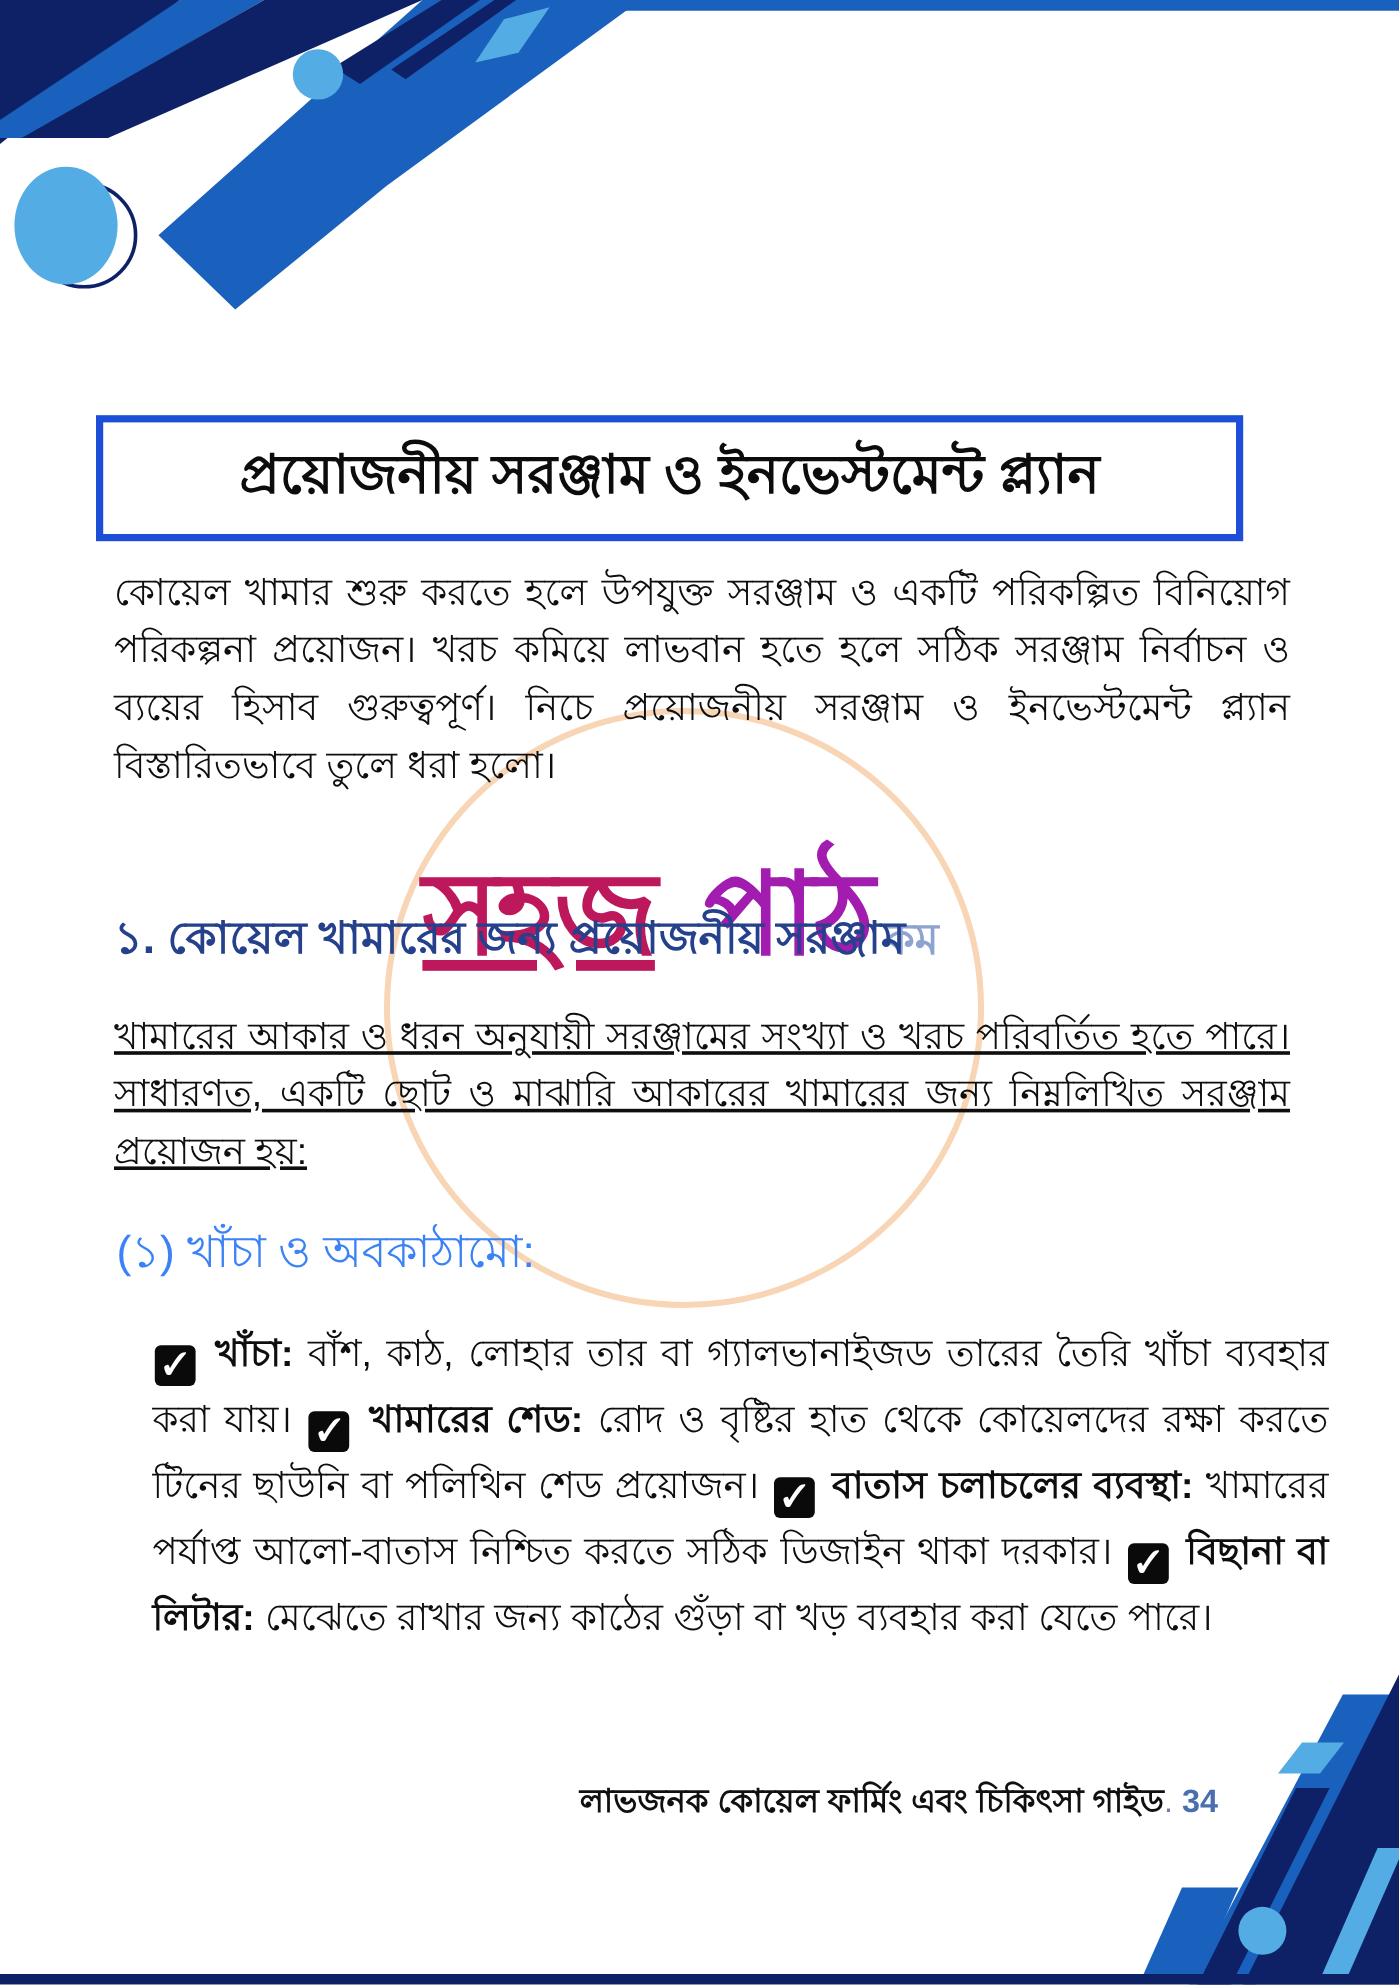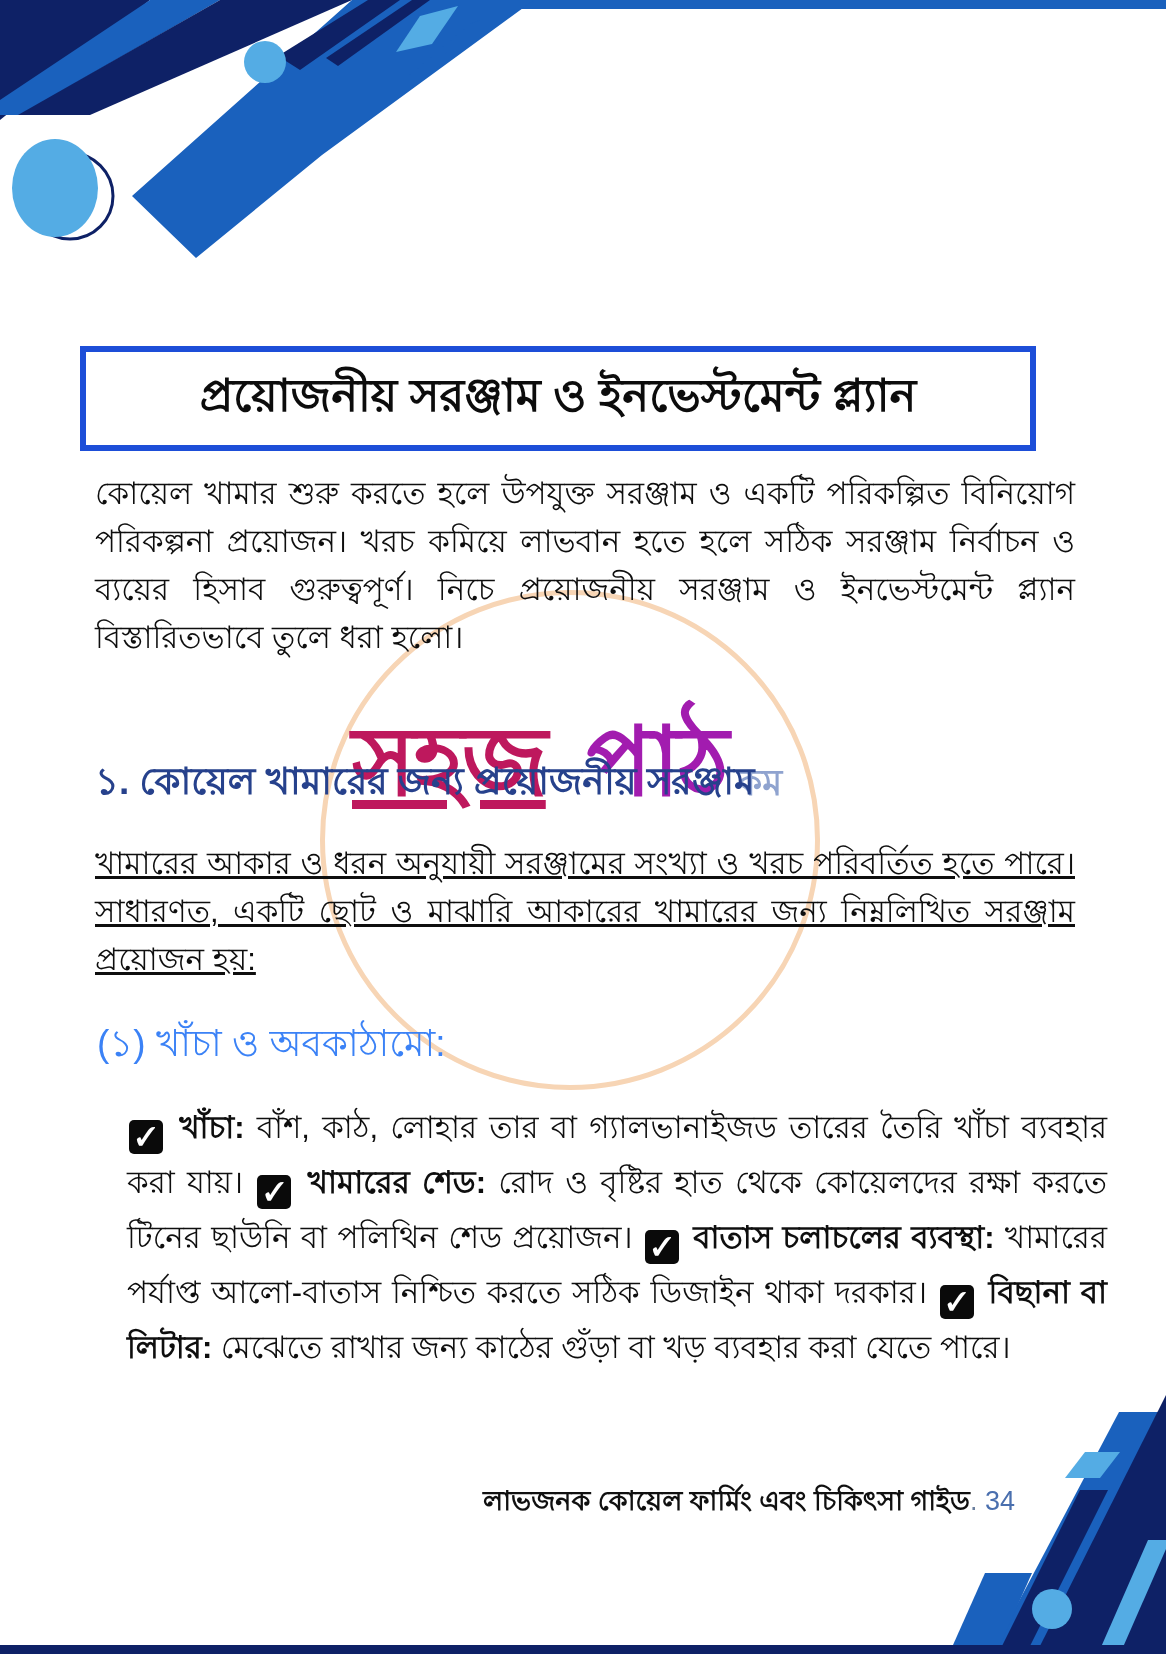--- a/index.html
+++ b/index.html
@@ -46,21 +46,21 @@
   .chk{
     display:inline-flex;align-items:center;justify-content:center;
     width:34px;height:34px;background:#0a0a0a;color:#ffffff;border-radius:5px;
     font-size:25px;font-weight:700;vertical-align:-7px;margin:0 4px 0 2px;
   }
   .footer{
     position:absolute;right:151px;top:1480px;margin:0;
     font-size:27px;font-weight:700;color:#101010;white-space:nowrap;
   }
   .footer .sep{color:#6b7f9e;font-weight:400;}
-  .footer .pn{color:#4a6fae;font-weight:400;}
+  .footer .pn{color:#4a6fae;font-weight:700;}
 </style>
 </head>
 <body>
 
 <div class="page">
 
   <svg class="decor" width="1166" height="1654" viewBox="0 0 1166 1654">
 
     <polygon points="408,0 1166,0 1166,9 398,9" fill="#1a61bd"></polygon>
 

